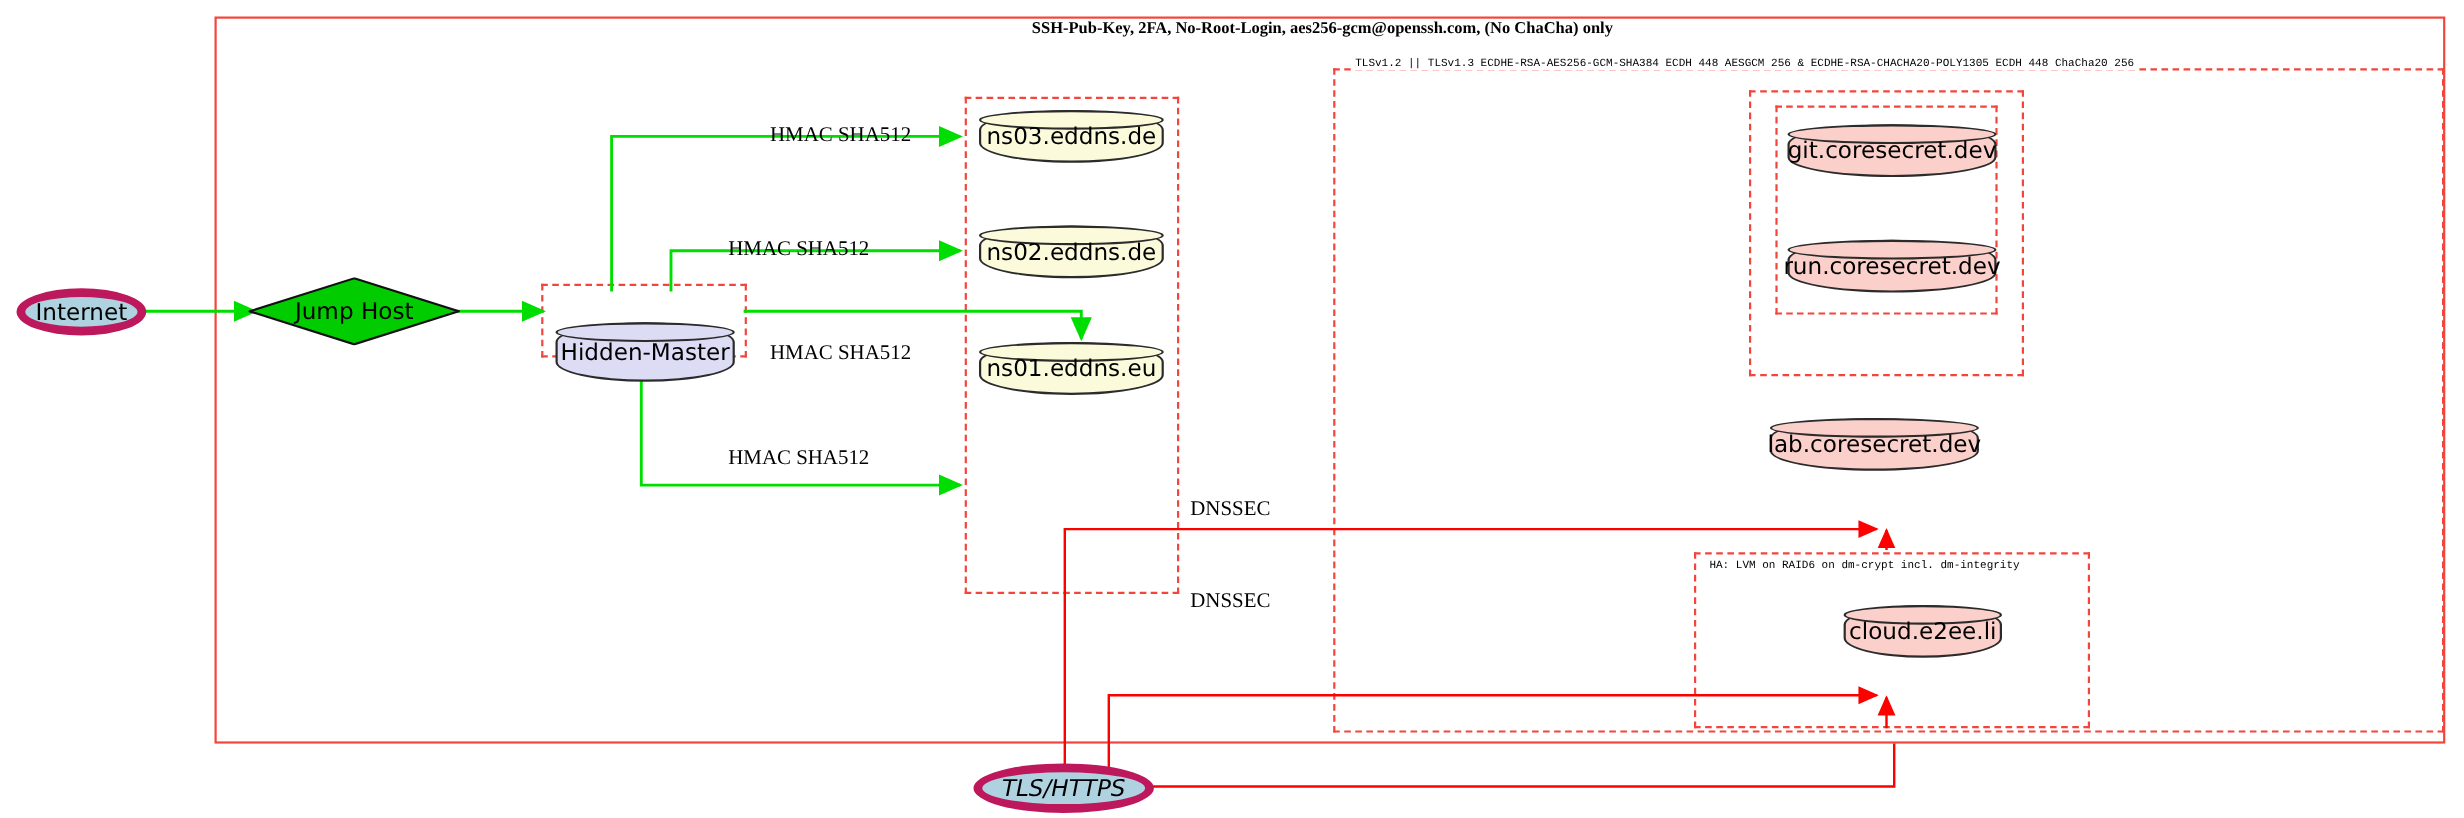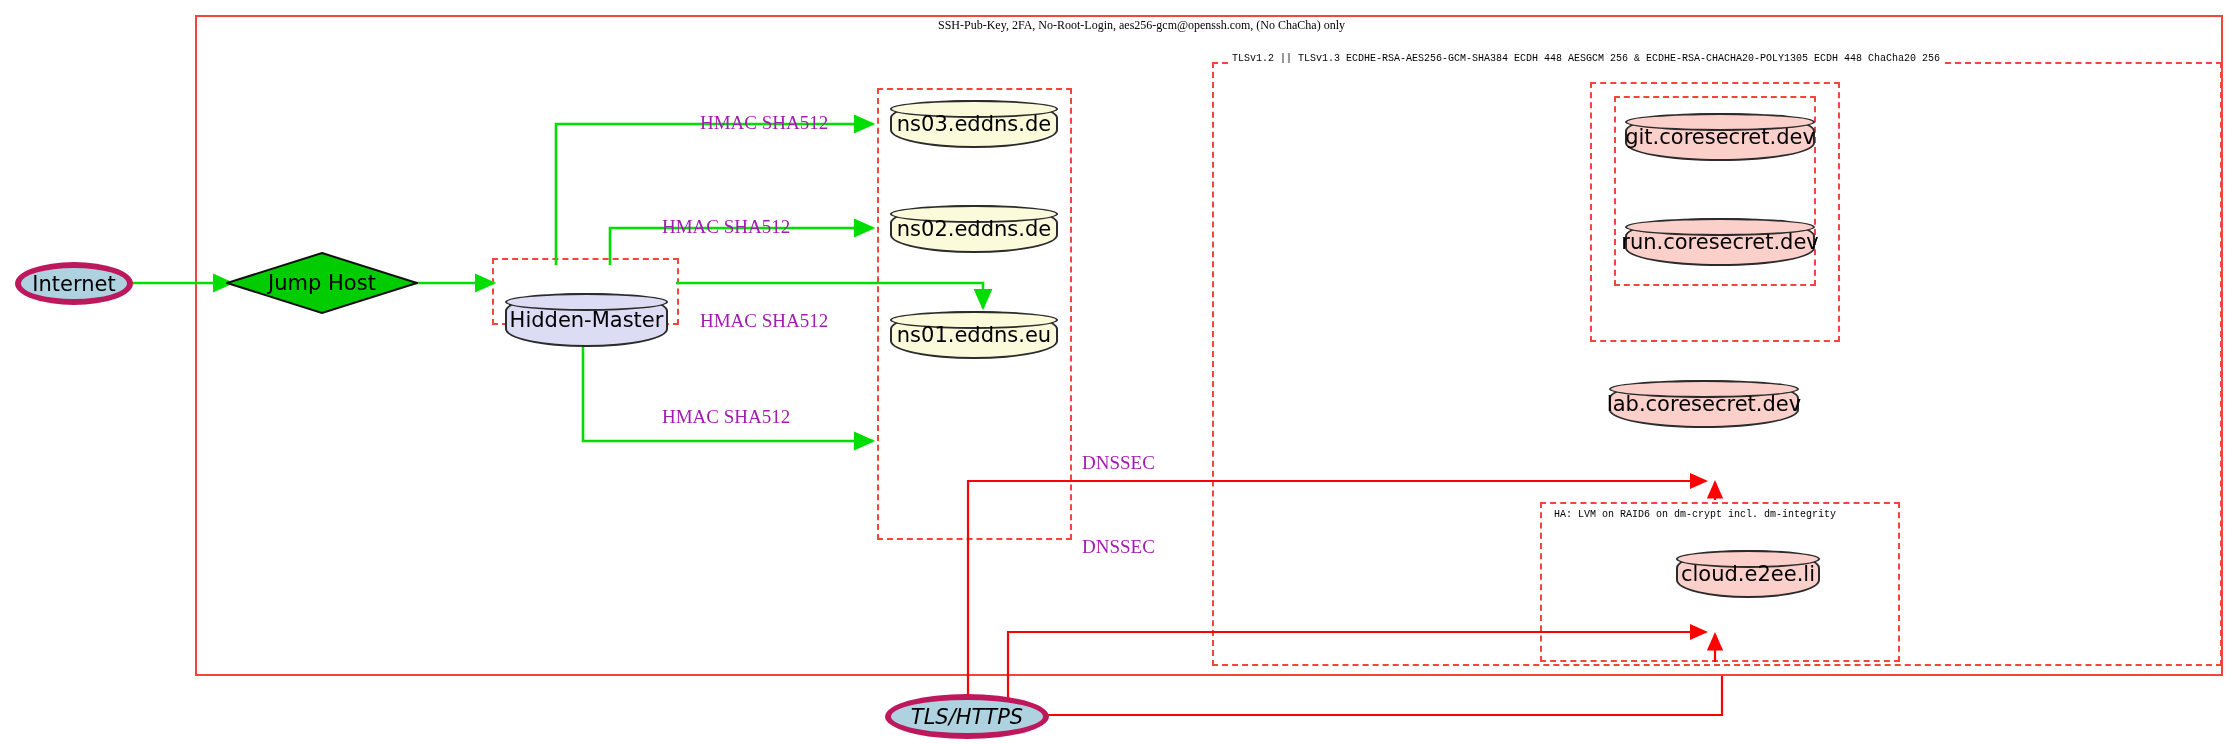--- a/index.html
+++ b/index.html
@@ -14,41 +14,41 @@
        font-size:21px;color:#000;white-space:nowrap;
        font-family:"DejaVu Sans",sans-serif;}
   .cyl::before{content:"";position:absolute;left:-2px;right:-2px;top:-2px;height:18px;
        border:2px solid #2b2b2b;border-radius:50%;box-sizing:border-box;
        background:inherit;}
   .cyl-yellow{background:#fbfbdc;}
   .cyl-pink{background:#fbcfca;}
   .cyl-lav{background:#dcdcf5;margin-top:28px;}
   .cyl span{position:relative;z-index:2;}
   
-  .ellipse{background:#aed2e0;border:6px solid #be185d;border-radius:50%;
+  .ellipse{background:#aed2e0;border:8px solid #be185d;border-radius:50%;
        display:flex;align-items:center;justify-content:center;
        font-size:21px;color:#000;white-space:nowrap;
        font-family:"DejaVu Sans",sans-serif;}
   
   .diamond-wrap{display:flex;align-items:center;justify-content:center;}
   .diamond-label{position:absolute;left:0;right:0;top:0;bottom:0;
        display:flex;align-items:center;justify-content:center;
        font-size:21px;color:#000;white-space:nowrap;z-index:3;
        font-family:"DejaVu Sans",sans-serif;}
   
   .box{position:absolute;box-sizing:border-box;}
   .box-dashed{border:2.5px dashed #f4453c;}
   .box-solid{border:2px solid #f4453c;}
   
   .elabel{position:absolute;font-family:"Liberation Serif",serif;
-       font-size:19px;color:#a21caf;white-space:nowrap;}
+       font-size:19px;color:#000000;white-space:nowrap;}
   .boxlabel{position:absolute;font-family:Liberation Mono, monospace;
        font-size:10px;color:#000;white-space:nowrap;background:#fff;padding:0 4px;}
   .toplabel{position:absolute;font-family:"Liberation Serif",serif;
-       font-size:12px;color:#000;white-space:nowrap;}
+       font-size:15px;color:#000;white-space:nowrap;font-weight:bold;}
 </style>
 </head>
 <body>
 
 <div id="stage">
 
   <div class="box box-solid" style="left:195px;top:15px;width:2028px;height:661px;"></div>
 
   <div class="box box-dashed" style="left:492px;top:258px;width:187px;height:67px;"></div>
 

